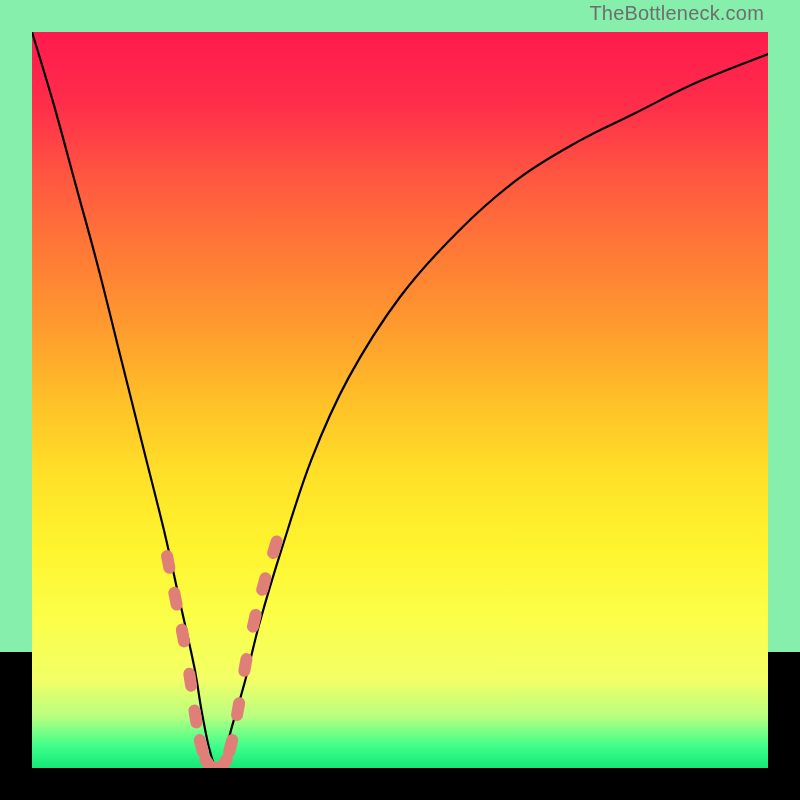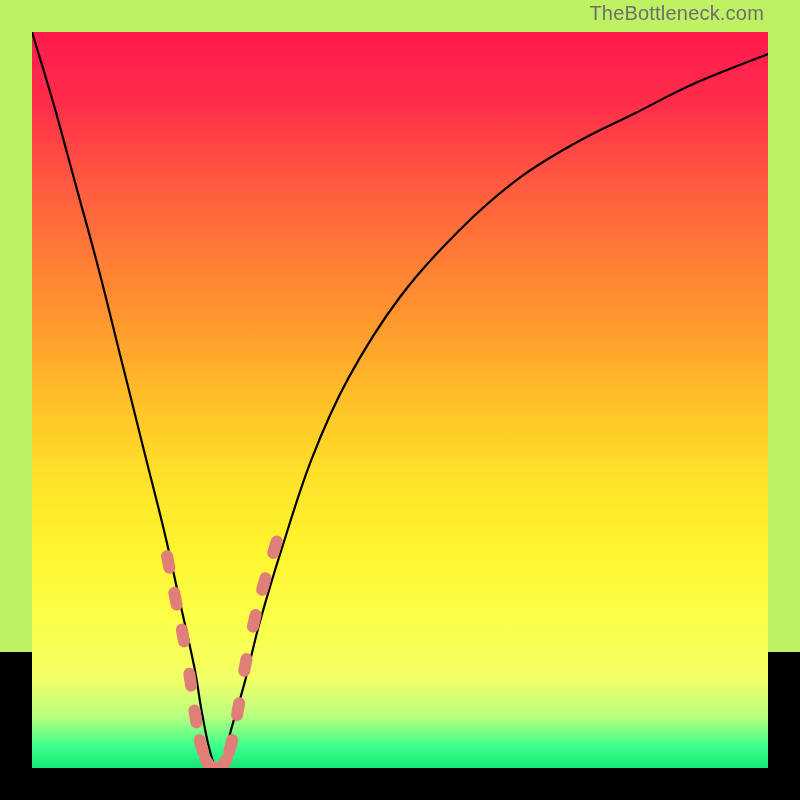--- a/index.html
+++ b/index.html
@@ -10,21 +10,21 @@
     overflow: hidden;
     background: #000;
     font-family: Arial, Helvetica, sans-serif;
   }
   .frame {
     position: absolute;
     top: 0;
     left: 0;
     width: 800px;
     height: 652px;
-    background: #bef264;
+    background: #86efac;
   }
   .plot-area {
     position: absolute;
     top: 32px;
     left: 32px;
     width: 736px;
     height: 736px;
     background: linear-gradient(to bottom,
       #ff1a4d 0%,
       #ff2e4a 10%,

